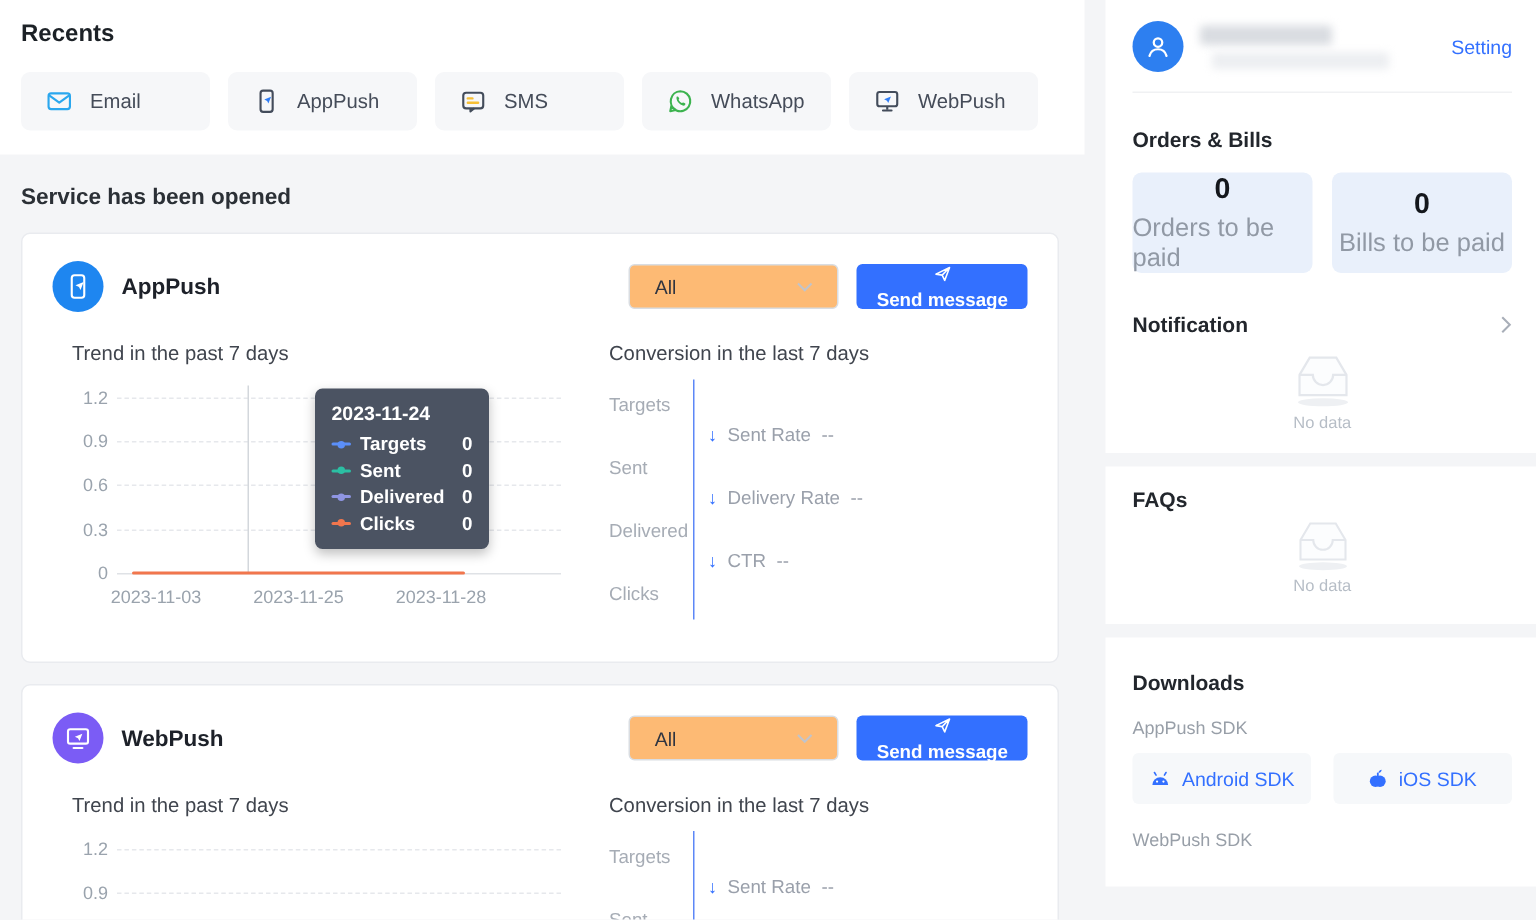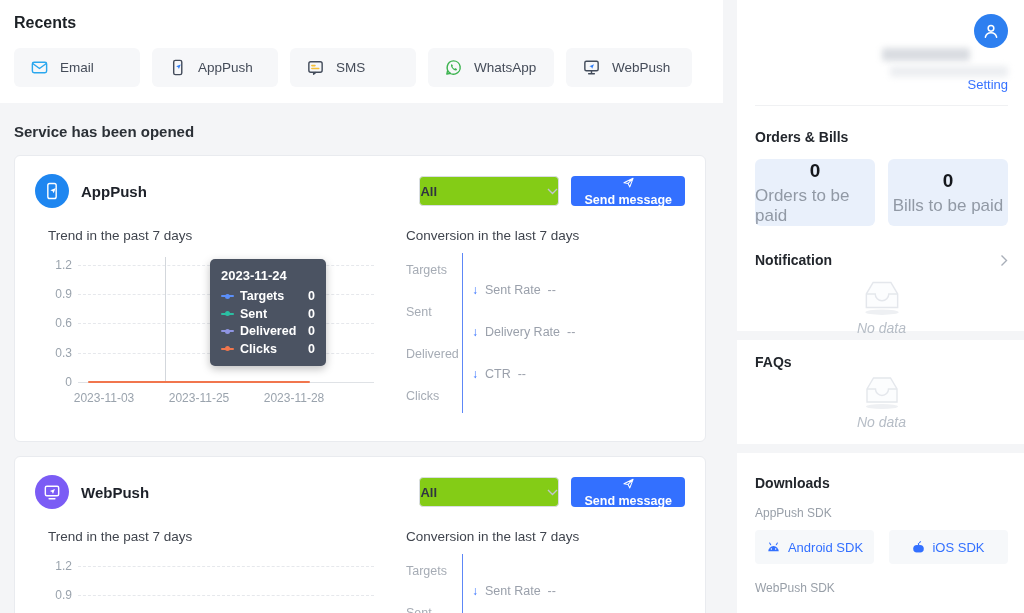--- a/index.html
+++ b/index.html
@@ -19,22 +19,22 @@
   .service-area { padding:0 17px 0 14px; }
   .service-title { font-size:15px; font-weight:600; color:#2b3036; margin:20px 0 15px; }
 
   .card { background:#fff; border:1px solid #e9ebef; border-radius:6px; padding:18px 20px; margin-bottom:14px; }
   .card-header { display:flex; align-items:center; }
   .app-badge { width:34px; height:34px; border-radius:50%; display:flex; align-items:center; justify-content:center; }
   .badge-blue { background:#1e86f0; }
   .badge-purple { background:#7b5cf5; }
   .card-title { font-size:15px; font-weight:600; color:#1d2129; margin-left:12px; }
   .spacer { flex:1; }
-  .select { width:140px; height:30px; border:1px solid #d9dde2; border-radius:4px; background:#84cc16;
-            display:flex; align-items:center; padding:0 0; cursor:pointer;font-weight:bold; }
+  .select { width:140px; height:30px; border:1px solid #d9dde2; border-radius:4px; background:#fdba74;
+            display:flex; align-items:center; padding:0 16px; cursor:pointer; }
   .select .sel-val { font-size:13px; color:#303540; flex:1; }
   .send-btn { margin-left:12px; height:30px; padding:0 13px; background:#3370ff; color:#fff;
               border:none; border-radius:4px; font-size:12.5px; font-weight:600;
               display:flex; align-items:center; gap:4px; cursor:pointer; font-family:inherit;flex-direction:column; }
 
   .card-body { display:flex; margin-top:20px; }
   .col-title { font-size:13.5px; color:#40454e; font-weight:400; }
 
   
   .trend { width:332px; margin-left:13px; }
@@ -66,42 +66,42 @@
   .f-rate { position:absolute; left:66px; display:flex; align-items:center; gap:7px; font-size:12.5px; color:#9aa0ab; }
   .f-arrow { color:#3370ff; font-size:12px; font-weight:700; }
 
   
   .sidebar { width:287px; margin-left:14px; display:flex; flex-direction:column; gap:9px; }
   .side-card { background:#fff; padding:14px 16px 14px 18px; }
   .side-card.first { height:331px; }
   .side-card.faqs { height:116px; }
   .side-card.downloads { flex:1; }
 
-  .profile-row { display:flex; align-items:flex-end;flex-direction:column; }
+  .profile-row { display:flex; align-items:center; }
   .avatar { width:34px; height:34px; border-radius:50%; background:#2d7ff0; flex:none;
             display:flex; align-items:center; justify-content:center; }
   .name-blur { flex:1; margin-left:11px; }
   .blur-line1 { width:88px; height:13px; background:#d9dce1; filter:blur(3px); border-radius:2px; }
   .blur-line2 { width:118px; height:11px; background:#eceef1; filter:blur(3px); border-radius:2px; margin-top:5px; margin-left:8px; }
   .setting-link { font-size:13px; color:#3370ff; text-decoration:none; cursor:pointer; }
   .profile-divider { border:none; border-top:1px solid #f0f1f3; margin:13px 0 0; }
 
   .side-h { font-size:14px; font-weight:600; color:#22262c; }
   .ob-title { margin:23px 0 14px; }
   .stats-row { display:flex; gap:13px; }
   .stat-card { flex:1; height:67px; background:#e9f0fb; border-radius:6px; display:flex; flex-direction:column;
                align-items:center; justify-content:center; cursor:pointer; }
   .stat-val { font-size:19px; font-weight:700; color:#14171c; }
   .stat-lbl { font-size:17px; color:#9199a5; margin-top:4px; }
 
   .notif-row { display:flex; align-items:center; margin-top:26px; cursor:pointer; }
   .notif-row .side-h { flex:1; }
 
   .empty { display:flex; flex-direction:column; align-items:center; margin-top:8px; }
-  .empty .nd { font-size:14px; color:#b6bdc6; margin-top:4px;font-style:italic; }
+  .empty .nd { font-size:11px; color:#b6bdc6; margin-top:4px; }
 
   .dl-group-lbl { font-size:12px; color:#989fa8; margin:15px 0 10px; }
   .dl-row { display:flex; gap:15px; }
   .dl-btn { flex:1; height:34px; background:#f6f8fa; border:none; border-radius:4px; cursor:pointer;
             display:flex; align-items:center; justify-content:center; gap:7px;
             font-size:13px; color:#3370ff; font-weight:500; font-family:inherit; }
   svg { display:block; }
 </style>
 </head>
 <body>

